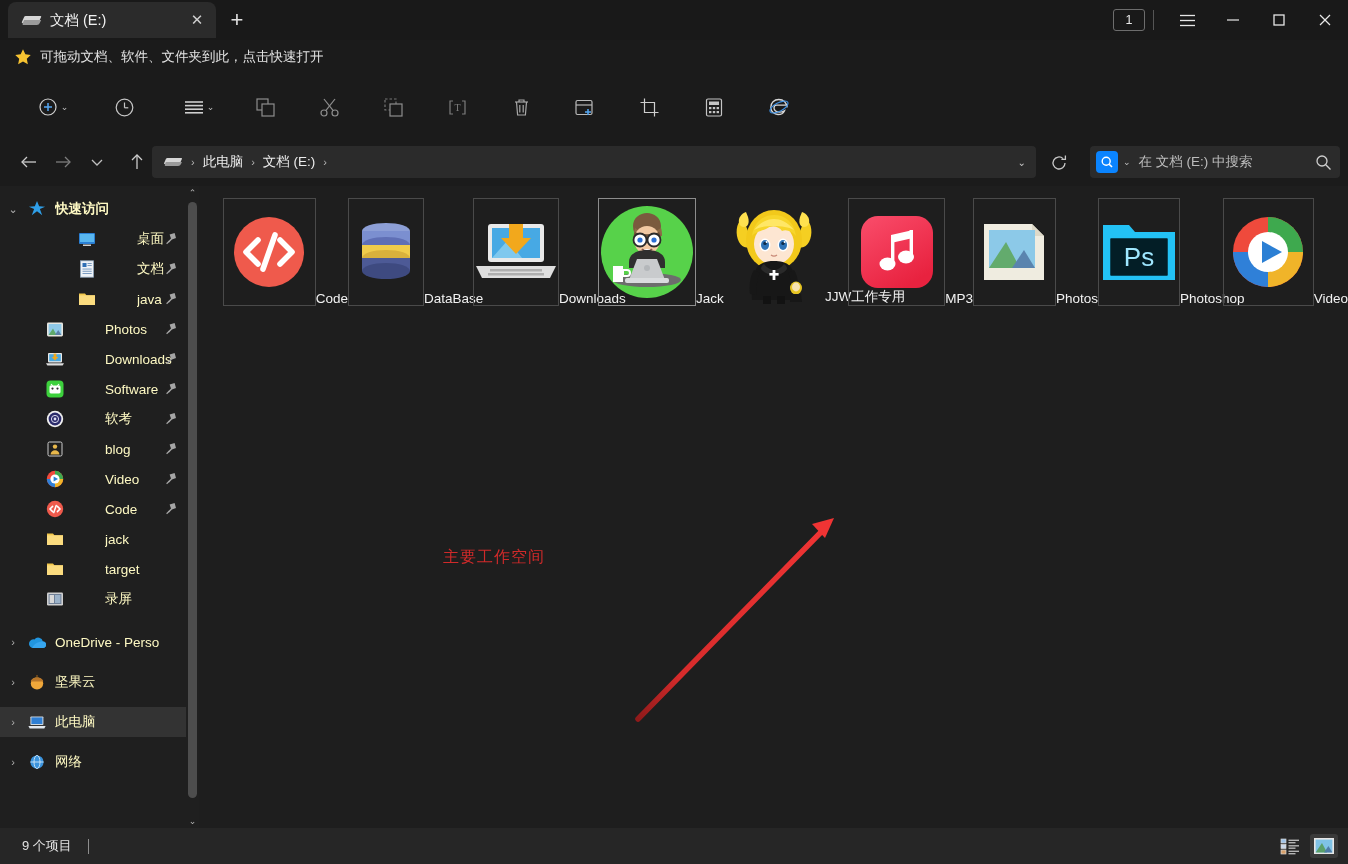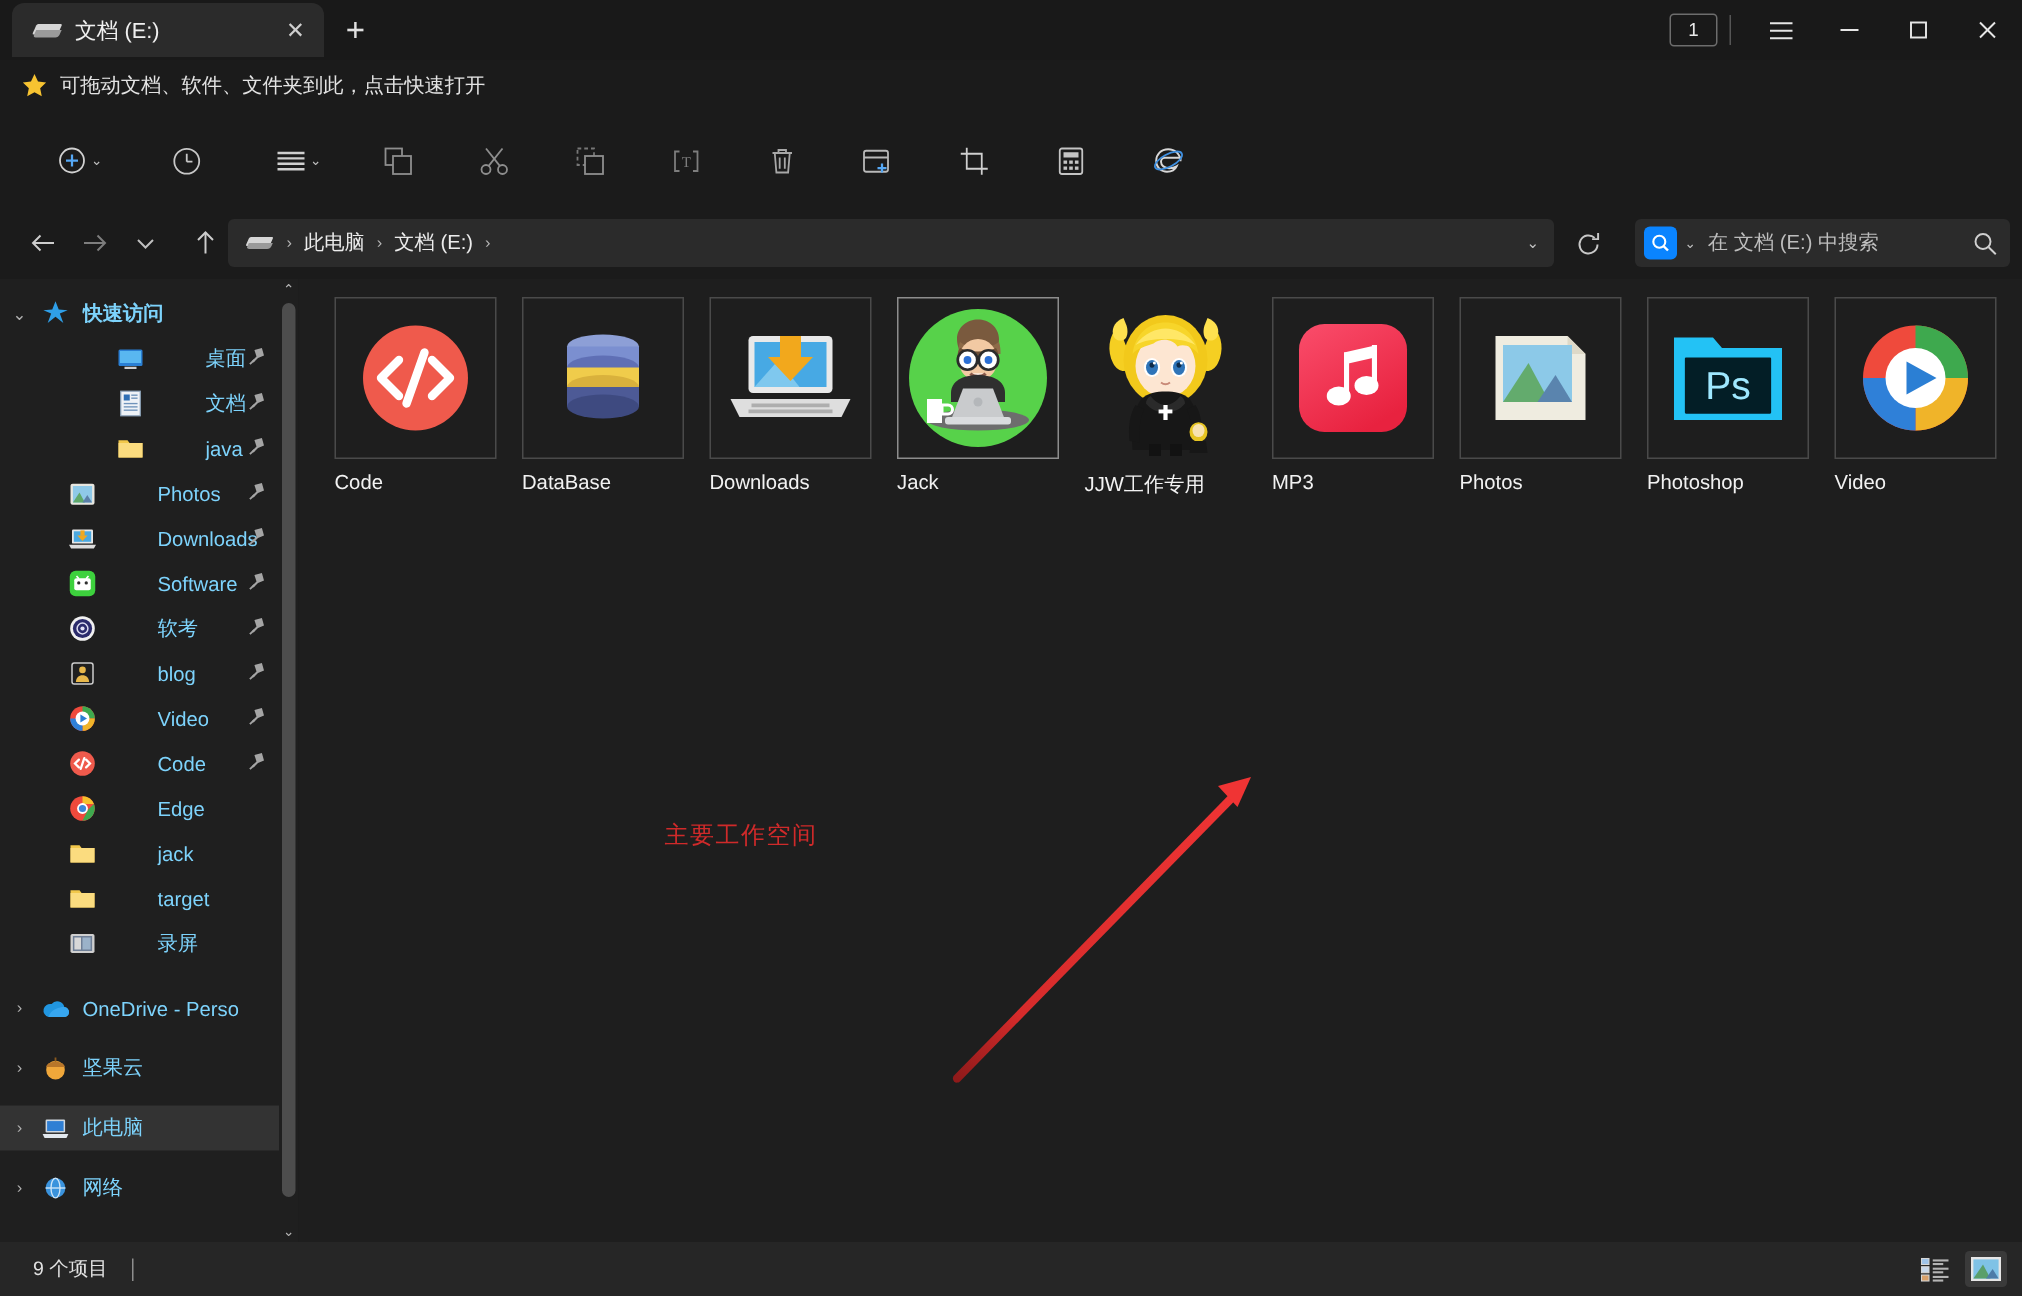--- a/index.html
+++ b/index.html
@@ -71,31 +71,31 @@
   .sq { width:22px; height:22px; background:#0a84ff; border-radius:4px; display:flex; align-items:center; justify-content:center; flex:0 0 22px; }
   .search-ph { flex:1; font-size:13.5px; color:#bdbdbd; margin-left:8px; white-space:nowrap; }
   .mag { width:22px; color:#cfcfcf; display:flex; align-items:center; justify-content:center; }
 
   
   .sidebar { position:absolute; left:0; top:186px; width:186px; height:642px; background:#1f1f1f; overflow:hidden; }
   .sb-row { height:30px; display:flex; align-items:center; padding-right:6px; position:relative; }
   .sb-row.sel { background:#333333; border-radius:0; }
   .sb-exp { width:26px; display:flex; align-items:center; justify-content:center; color:#b0b0b0; font-size:11px; flex:0 0 26px; }
   .sb-ico { width:22px; height:20px; display:flex; align-items:center; justify-content:center; flex:0 0 22px; margin-right:7px; }
-  .sb-label { font-size:13.5px; color:#7dd3fc; white-space:nowrap; overflow:hidden; }
+  .sb-label { font-size:13.5px; color:#fef9c3; white-space:nowrap; overflow:hidden; }
   .pin { position:absolute; right:8px; top:7px; color:#a5a5a5; }
   .indent1 { padding-left:18px;gap:32px; }
   .scrollbar { position:absolute; left:186px; top:186px; width:13px; height:642px; background:#1f1f1f; }
   .sb-arrow { position:absolute; left:0; width:13px; height:14px; display:flex; align-items:center; justify-content:center; color:#b5b5b5; font-size:9px; }
   .sb-thumb { position:absolute; left:2px; top:16px; width:9px; height:596px; background:#4d4d4d; border-radius:5px; }
 
   
   .content { position:absolute; left:199px; top:186px; width:1149px; height:642px; background:#1e1e1e; }
   .grid { position:absolute; left:24px; top:8px; display:flex; }
-  .item { width:125px; display:flex; flex-direction:column; align-items:flex-start; padding-top:4px; }
+  .item { width:125px; display:flex; flex-direction:row; align-items:flex-end; padding-top:4px; }
   .thumb { width:108px; height:108px; border:1px solid #4a4a4a; display:flex; align-items:center; justify-content:center; position:relative; }
   .thumb.noborder { border-color:transparent; }
   .item.sel .thumb { border-color:#8d8d8d; }
   .caption { margin-top:8px; font-size:13.5px; color:#f2f2f2; white-space:nowrap; }
 
   
   .annot-svg { position:absolute; left:199px; top:186px; width:1149px; height:642px; pointer-events:none; }
   .annot-text { position:absolute; left:443px; top:547px; font-size:16px; color:#d02a2a; letter-spacing:1px; }
 
   
@@ -537,32 +537,20 @@
             </g>
           </svg>
       </span>
       <span class="sb-label">Code</span>
       <span class="pin"><svg width="13" height="13" viewBox="0 0 13 13">
             <path d="M3 9.6 L6 6.6 L4.6 2.4 L9.6 1 L11 6 L7 7.6 L4 10.6 Z" fill="#a5a5a5"></path>
             <line x1="4.5" y1="9" x2="1.6" y2="11.8" stroke="#a5a5a5" stroke-width="1.2"></line>
           </svg></span>
     </div>
 
-    <div class="sb-row indent1">
-      <span class="sb-ico" style="margin-left:26px">
-        <svg width="18" height="18" viewBox="0 0 18 18">
-            <circle cx="9" cy="9" r="8.2" fill="#ef4a3c"></circle>
-            <path d="M9 0.8A8.2 8.2 0 0 1 16.6 6H9z" fill="#f5c02b"></path>
-            <path d="M16.6 6A8.2 8.2 0 0 1 9 17.2L12.6 10z" fill="#3ea94e"></path>
-            <circle cx="9" cy="9" r="3.6" fill="#ffffff"></circle>
-            <circle cx="9" cy="9" r="2.4" fill="#3b86d8"></circle>
-          </svg>
-      </span>
-      <span class="sb-label">Edge</span>
-    </div>
 
     <div class="sb-row indent1">
       <span class="sb-ico" style="margin-left:26px">
         <svg width="18" height="16" viewBox="0 0 18 16">
             <path d="M1 2.5h6l1.4 1.8H17V14H1z" fill="#f2c84b"></path>
             <path d="M1 4.3h16V14H1z" fill="#fbdc7f"></path>
           </svg>
       </span>
       <span class="sb-label">jack</span>
     </div>

